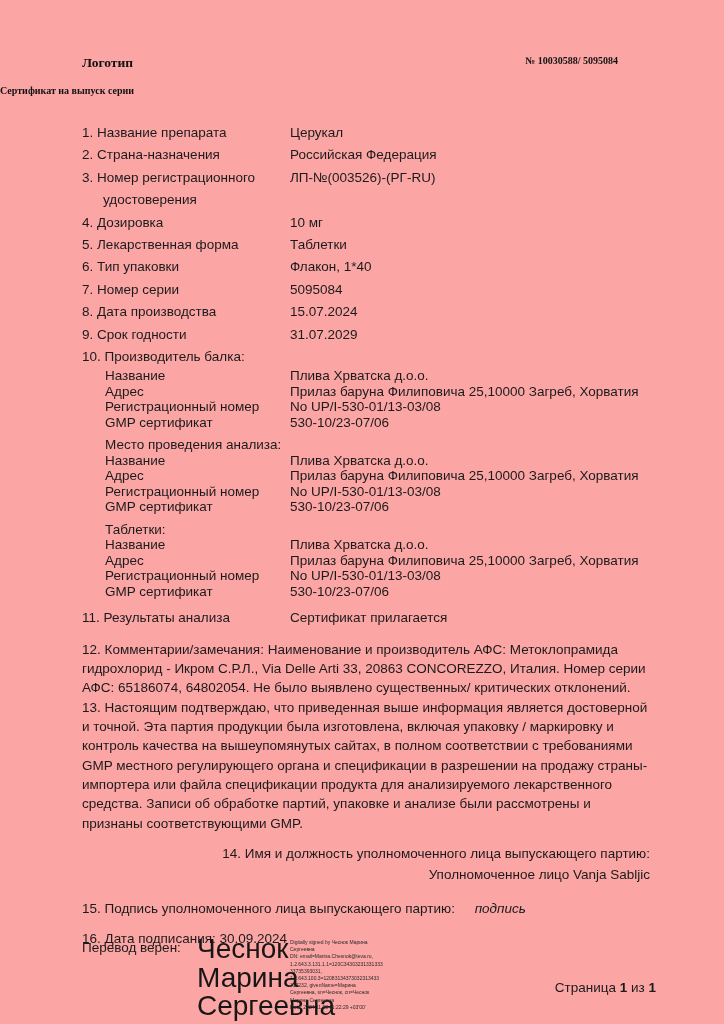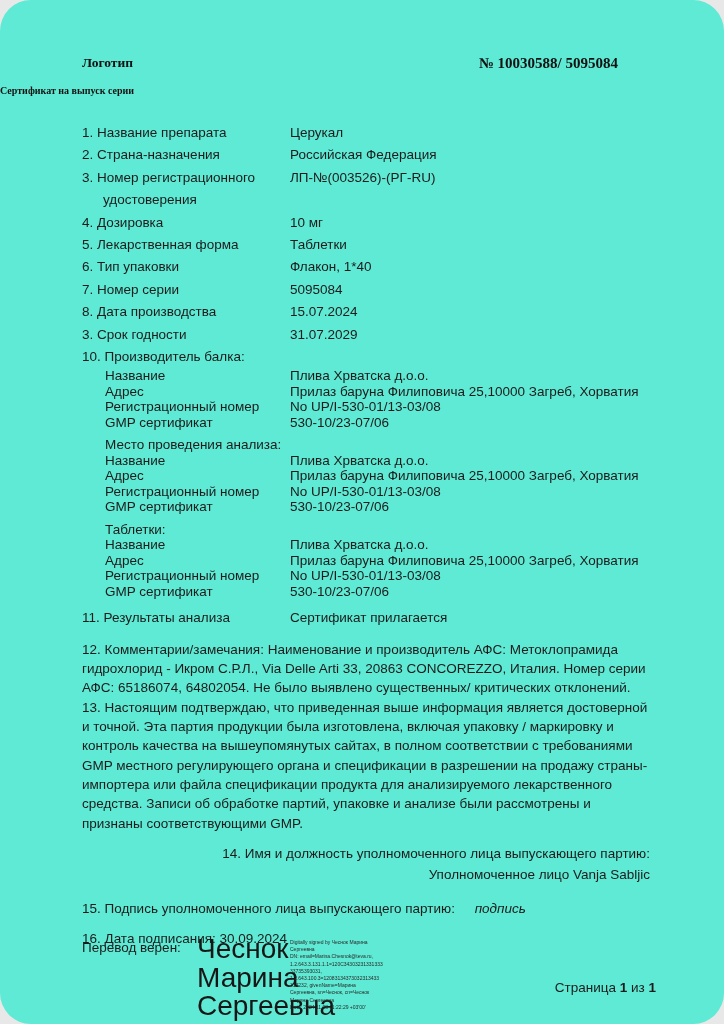--- a/index.html
+++ b/index.html
@@ -1,30 +1,29 @@
 <!DOCTYPE html>
 <html><head>
 <meta charset="utf-8">
 <style>
   * { margin:0; padding:0; box-sizing:border-box; }
   html,body { background:#e8e8e8; }
   .page {
     position:relative; width:724px; height:1024px; margin:0 auto;
-    background:#5eead4; color:#1b1b1b;
+    background:#fca5a5; color:#1b1b1b;
     font-family:"Liberation Sans", sans-serif; font-size:13.5px;
     overflow:hidden;
-    border-radius:31px;
   }
   .header {
     position:absolute; top:55px; left:82px; right:106px;
     display:flex; justify-content:space-between; align-items:flex-start;
     font-family:"Liberation Serif", serif; font-weight:bold; color:#111;
   }
   .logo-text { font-size:13.5px; }
-  .doc-number { font-size:15px; }
+  .doc-number { font-size:10px; }
   .doc-title {
     position:absolute; top:85px; left:0; right:0; text-align:left;
     font-family:"Liberation Serif", serif; font-weight:bold; font-size:10px; color:#111;
   }
   .content { position:absolute; top:122px; left:82px; width:568px; }
   .field-row { display:flex; line-height:22.4px; }
   .field-label { width:208px; padding-left:21px; text-indent:-21px; flex:none; }
   .field-value { flex:1; }
   .sec10-heading { line-height:22.4px; }
   .group { padding-left:23px; }
@@ -93,21 +92,21 @@
     </div>
     <div class="field-row">
       <span class="field-label">7. Номер серии</span>
       <span class="field-value">5095084</span>
     </div>
     <div class="field-row">
       <span class="field-label">8.  Дата производства</span>
       <span class="field-value">15.07.2024</span>
     </div>
     <div class="field-row">
-      <span class="field-label">3. Срок годности</span>
+      <span class="field-label">9. Срок годности</span>
       <span class="field-value">31.07.2029</span>
     </div>
 
     <div class="sec10-heading">10. Производитель балка:</div>
 
     <div class="group">
       <div class="group-row">
         <span class="group-label">Название</span>
         <span class="group-value">Плива Хрватска д.о.о.</span>
       </div>

